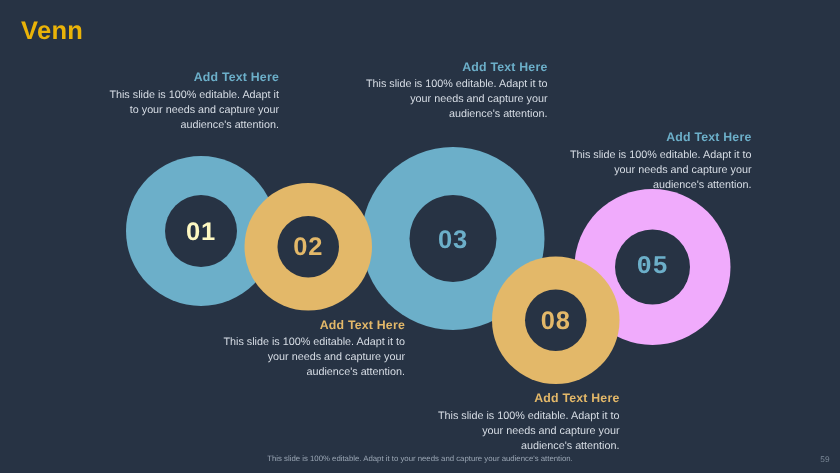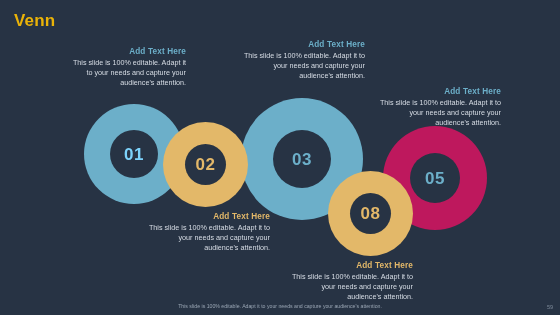--- a/index.html
+++ b/index.html
@@ -57,31 +57,31 @@
 <body>
 
 <div id="slide">
 
   <div class="slide-title">Venn</div>
 
   <div class="venn-layer">
 
     <div class="ring" style="left:84px;top:104px;width:100px;height:100px;background:#6CAFC9;">
       <div class="hole" style="left:26px;top:26px;width:48px;height:48px;">
-        <span class="num" style="color:#7dd3fc;text-align:right;">01</span>
+        <span class="num" style="color:#fef9c3;text-align:right;">01</span>
       </div>
     </div>
 
     <div class="ring" style="left:241px;top:98px;width:122px;height:122px;background:#6CAFC9;">
       <div class="hole" style="left:32px;top:32px;width:58px;height:58px;justify-content:center;">
         <span class="num" style="color:#6CAFC9;">03</span>
       </div>
     </div>
 
-    <div class="ring" style="left:383px;top:126px;width:104px;height:104px;background:#be185d;">
+    <div class="ring" style="left:383px;top:126px;width:104px;height:104px;background:#f0abfc;font-family:Liberation Mono, monospace;">
       <div class="hole" style="left:27px;top:27px;width:50px;height:50px;">
         <span class="num" style="color:#6CAFC9;">05</span>
       </div>
     </div>
   </div>
 
   <div class="venn-layer">
 
     <div class="ring" style="left:163px;top:122px;width:85px;height:85px;background:#E3B869;">
       <div class="hole" style="left:22px;top:22px;width:41px;height:41px;align-items:center;">

